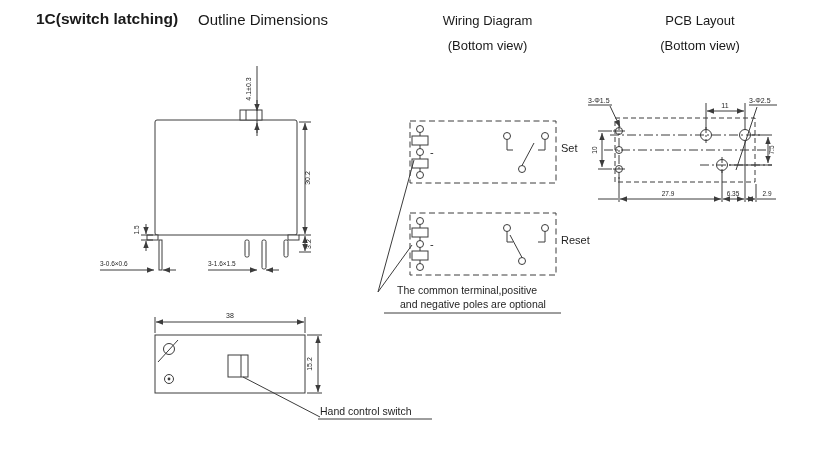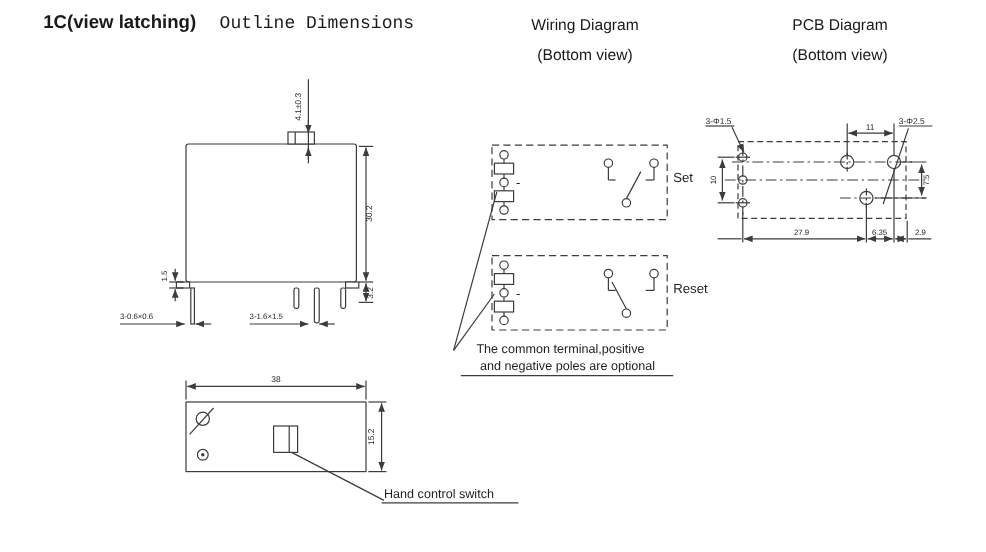--- a/index.html
+++ b/index.html
@@ -15,28 +15,28 @@
   .dim{font-size:7px;}
   .dim6{font-size:6.5px;}
   .lbl{font-size:10.5px;}
   .sr{font-size:11px;}
 </style>
 </head>
 <body>
 
 <div class="page">
 
-  <div class="hdr bold" style="left:36px;top:10px;">1C(view latching)</div>
-  <div class="hdr" style="left:183px;top:11px;font-family:Liberation Mono, monospace;">Outline Dimensions</div>
+  <div class="hdr bold" style="left:36px;top:10px;">1C(switch latching)</div>
+  <div class="hdr" style="left:198px;top:11px;">Outline Dimensions</div>
   <div class="hdr2" style="left:400px;top:8px;width:175px;">
     <div>Wiring Diagram</div>
     <div>(Bottom view)</div>
   </div>
   <div class="hdr2" style="left:615px;top:8px;width:170px;">
-    <div>PCB Diagram</div>
+    <div>PCB Layout</div>
     <div>(Bottom view)</div>
   </div>
 
   <svg width="822" height="460" viewBox="0 0 822 460">
     <defs>
       <marker id="ar" viewBox="0 0 10 10" refX="9" refY="5" markerWidth="8" markerHeight="8" orient="auto-start-reverse">
         <path d="M0,1.5 L9,5 L0,8.5 z" fill="#3c3c3c"></path>
       </marker>
     </defs>
 

